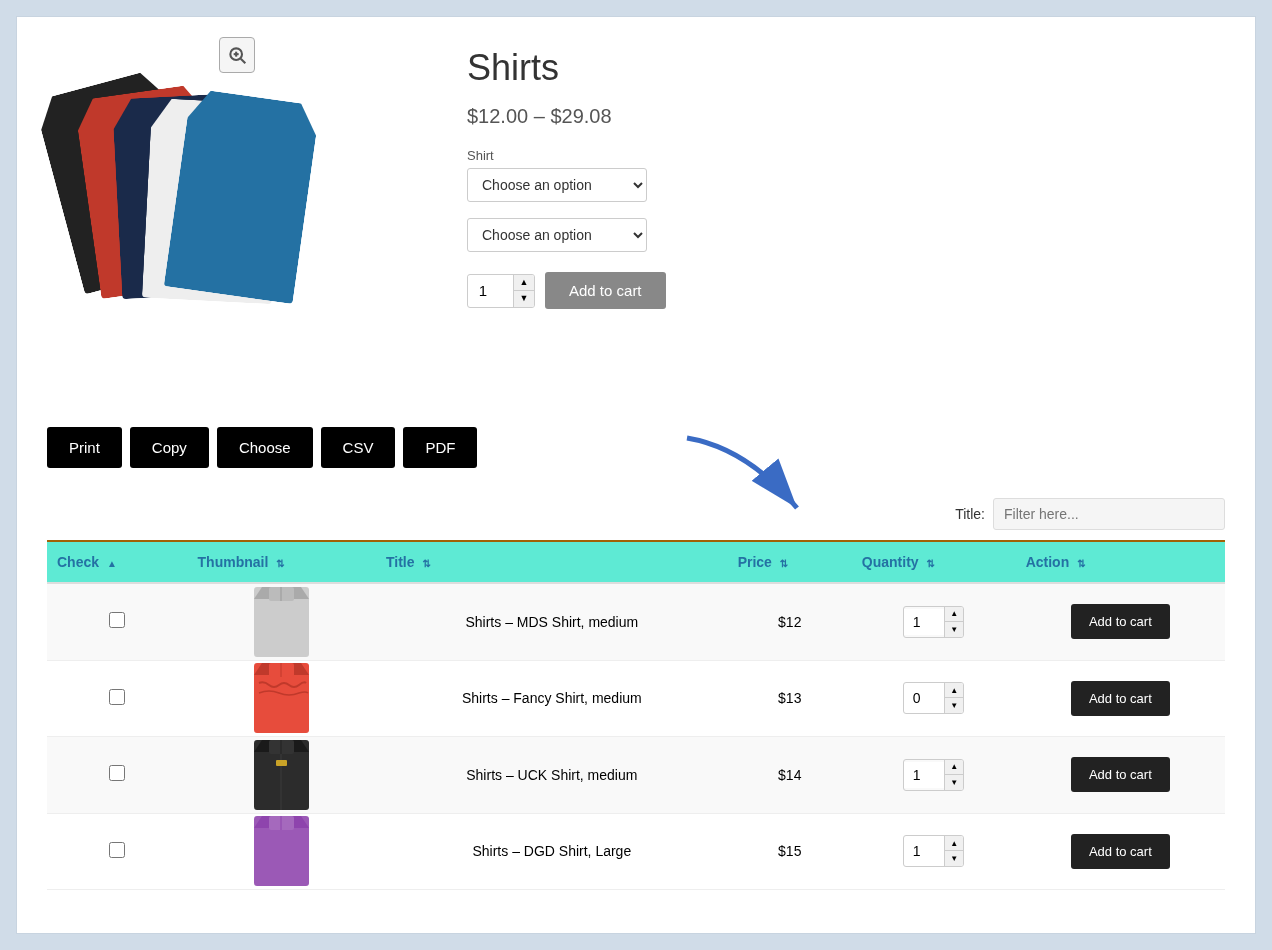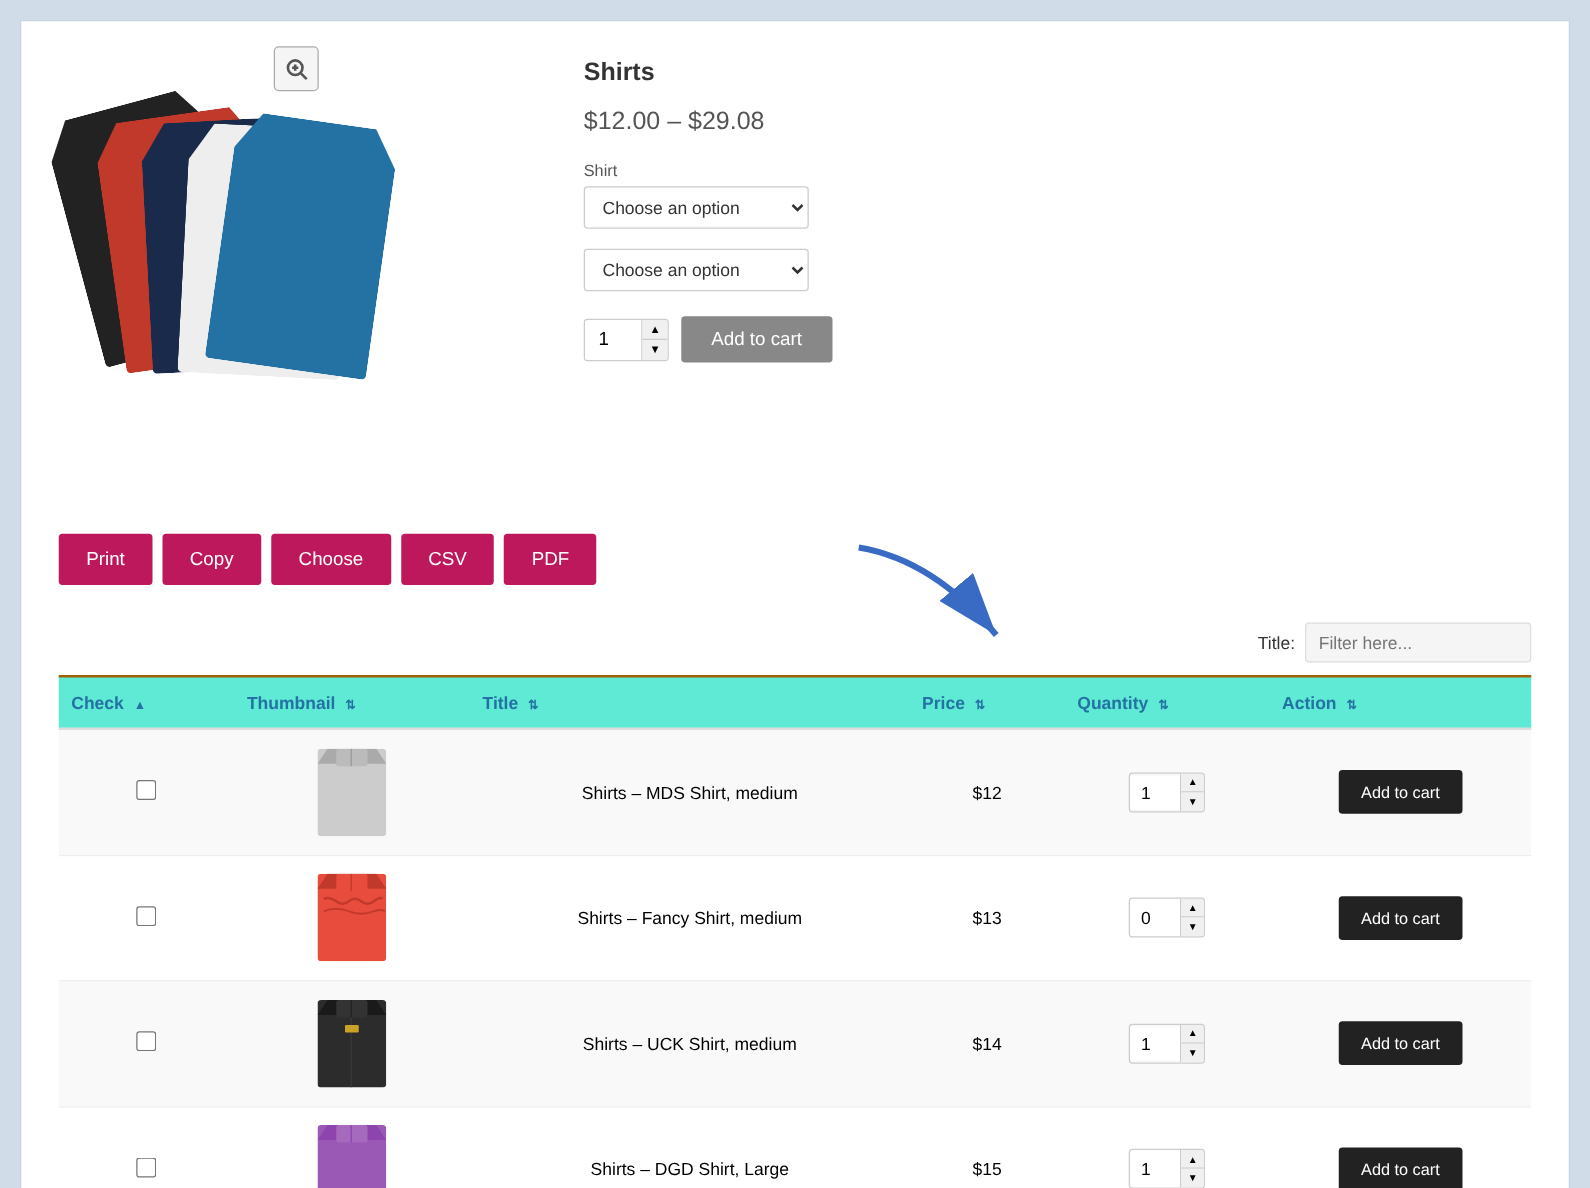--- a/index.html
+++ b/index.html
@@ -72,22 +72,22 @@
     .shirt-2 { background: #c0392b; top: 10px; left: 30px; transform: rotate(-8deg); z-index: 2; }
     .shirt-3 { background: #1a2a4a; top: 15px; left: 60px; transform: rotate(-3deg); z-index: 3; }
     .shirt-4 { background: #eee; top: 20px; left: 90px; transform: rotate(3deg); z-index: 4; }
     .shirt-5 { background: #2471a3; top: 15px; left: 120px; transform: rotate(8deg); z-index: 5; }
 
     .product-details {
       flex: 1;
       padding-top: 10px;
     }
     .product-title {
-      font-size: 20px;
-      font-weight: bold;
+      font-size: 36px;
+      font-weight: normal;
       color: #333;
       margin-bottom: 16px;
     }
     .price-range {
       font-size: 20px;
       color: #555;
       margin-bottom: 20px;
     }
     .option-group {
       margin-bottom: 16px;
@@ -158,21 +158,21 @@
       border-radius: 3px;
     }
 
     
     .action-buttons {
       display: flex;
       gap: 8px;
       margin-bottom: 30px;
     }
     .action-btn {
-      background: #be185d;
+      background: #000000;
       color: #fff;
       border: none;
       padding: 12px 22px;
       font-size: 15px;
       cursor: pointer;
       border-radius: 3px;
     }
 
     
     .table-toolbar {
@@ -181,21 +181,21 @@
       align-items: center;
       margin-bottom: 10px;
       position: relative;
     }
     .search-label {
       font-size: 14px;
       color: #333;
       margin-right: 8px;
     }
     .search-input {
-      width: 181px;
+      width: 232px;
       padding: 7px 10px;
       border: 1px solid #ddd;
       border-radius: 3px;
       font-size: 14px;
       background: #f5f5f5;
       color: #888;
     }
 
     
     .data-table {
@@ -225,21 +225,21 @@
     .data-table tbody tr {
       border-bottom: 1px solid #eee;
     }
     .data-table tbody tr:nth-child(odd) {
       background: #f9f9f9;
     }
     .data-table tbody tr:nth-child(even) {
       background: #fff;
     }
     .data-table tbody td {
-      padding: 12px 10px;
+      padding: 0 10px;
       vertical-align: middle;
       text-align: center;
     }
     .data-table tbody td.title-cell {
       text-align: center;
     }
 
     
     .row-checkbox {
       width: 16px;

